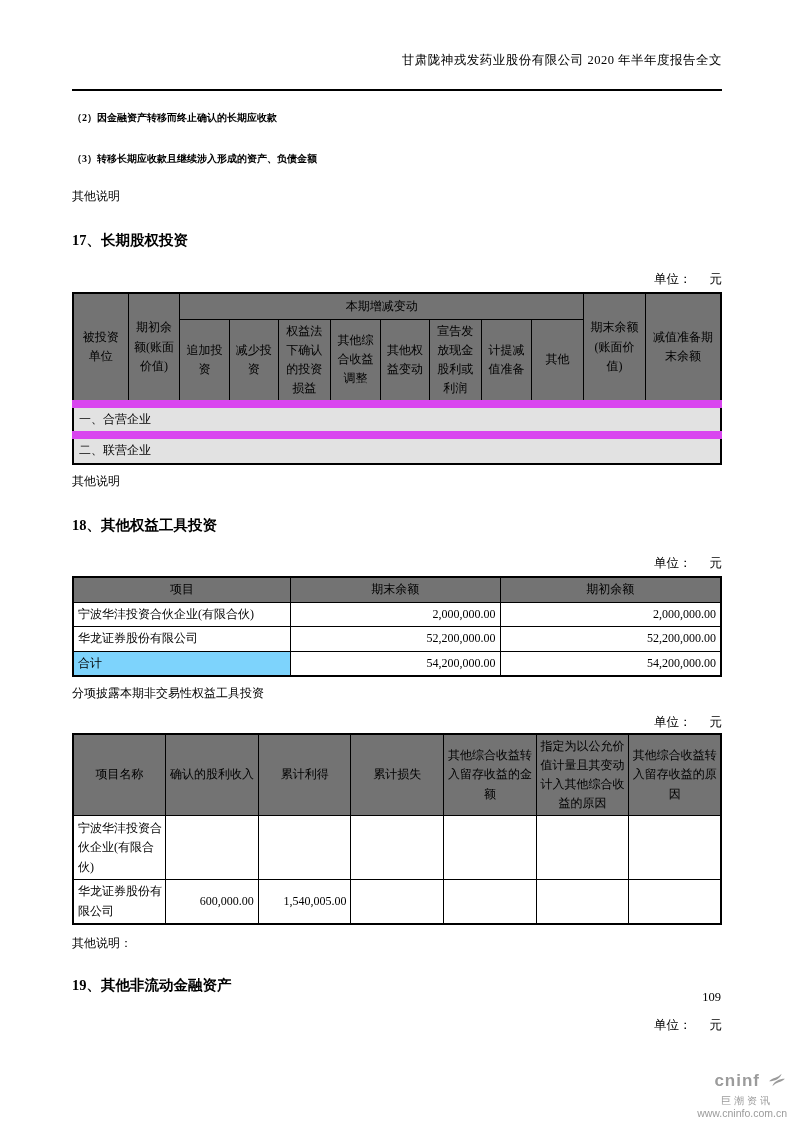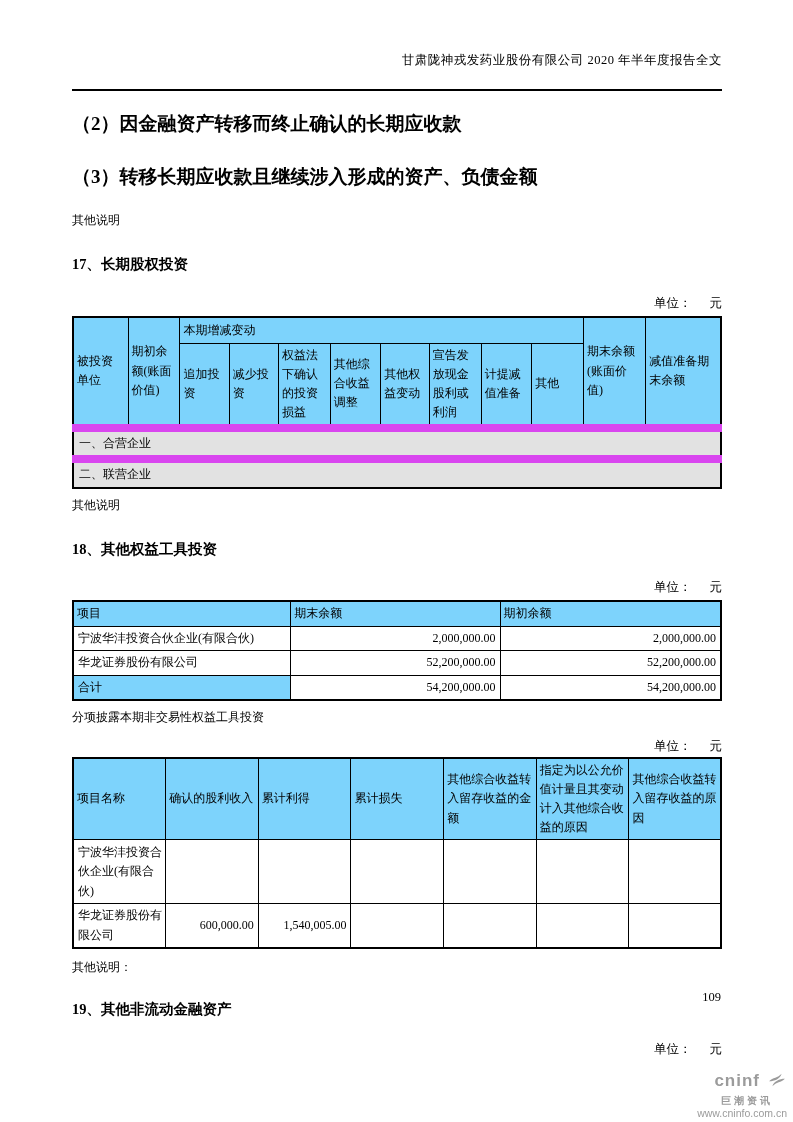--- a/index.html
+++ b/index.html
@@ -17,21 +17,21 @@
   .running-head{
     text-align:right;
     font-size:12.5px;
     letter-spacing:0.5px;
     padding-bottom:20px;
     border-bottom:2px solid #000;
   }
   
   .sub-heading{
     margin:20px 0 0 0;
-    font-size:19px;
+    font-size:10px;
     font-weight:bold;
   }
   .sub-heading.second{margin-top:27px;}
   .note{
     margin:22px 0 0 0;
     font-size:12px;
     font-weight:normal;
   }
   .sec-heading{
     margin:26px 0 0 0;
@@ -60,21 +60,21 @@
   th,td{
     border:1px solid #000;
     font-weight:normal;
     padding:2px 3px;
     word-break:break-all;
     line-height:1.6;
     vertical-align:middle;
     box-sizing:border-box;
     overflow:hidden;
   }
-  th{background:#7dd3fc;text-align:left;}
+  th{background:#737373;text-align:center;}
   td.num{text-align:right;padding-right:4px;}
   td.name{text-align:left;padding-left:4px;}
 
   
   .t1{margin-top:4px;}
   .t1 tr.h1 th{height:26px;}
   .t1 tr.h2 th{height:64px;}
   .t1 td.cat{
     background:#e2e2e2;
     height:22px;
@@ -115,21 +115,21 @@
     display:flex;
     align-items:center;
     justify-content:flex-end;
     gap:7px;
   }
   .cninfo .brand{
     font-size:17px;
     font-weight:bold;
     letter-spacing:1px;
   }
-  .cninfo .brand-cn{font-size:10px;letter-spacing:3px;margin-top:1px;margin-right:14px;font-weight:bold;}
+  .cninfo .brand-cn{font-size:10px;letter-spacing:3px;margin-top:1px;margin-right:14px;}
   .cninfo .url{font-size:10.5px;margin-top:2px;}
 </style>
 </head>
 <body>
 
 <div class="page">
 
   <div class="running-head">甘肃陇神戎发药业股份有限公司 2020 年半年度报告全文</div>
 
   <div class="sub-heading">（2）因金融资产转移而终止确认的长期应收款</div>

